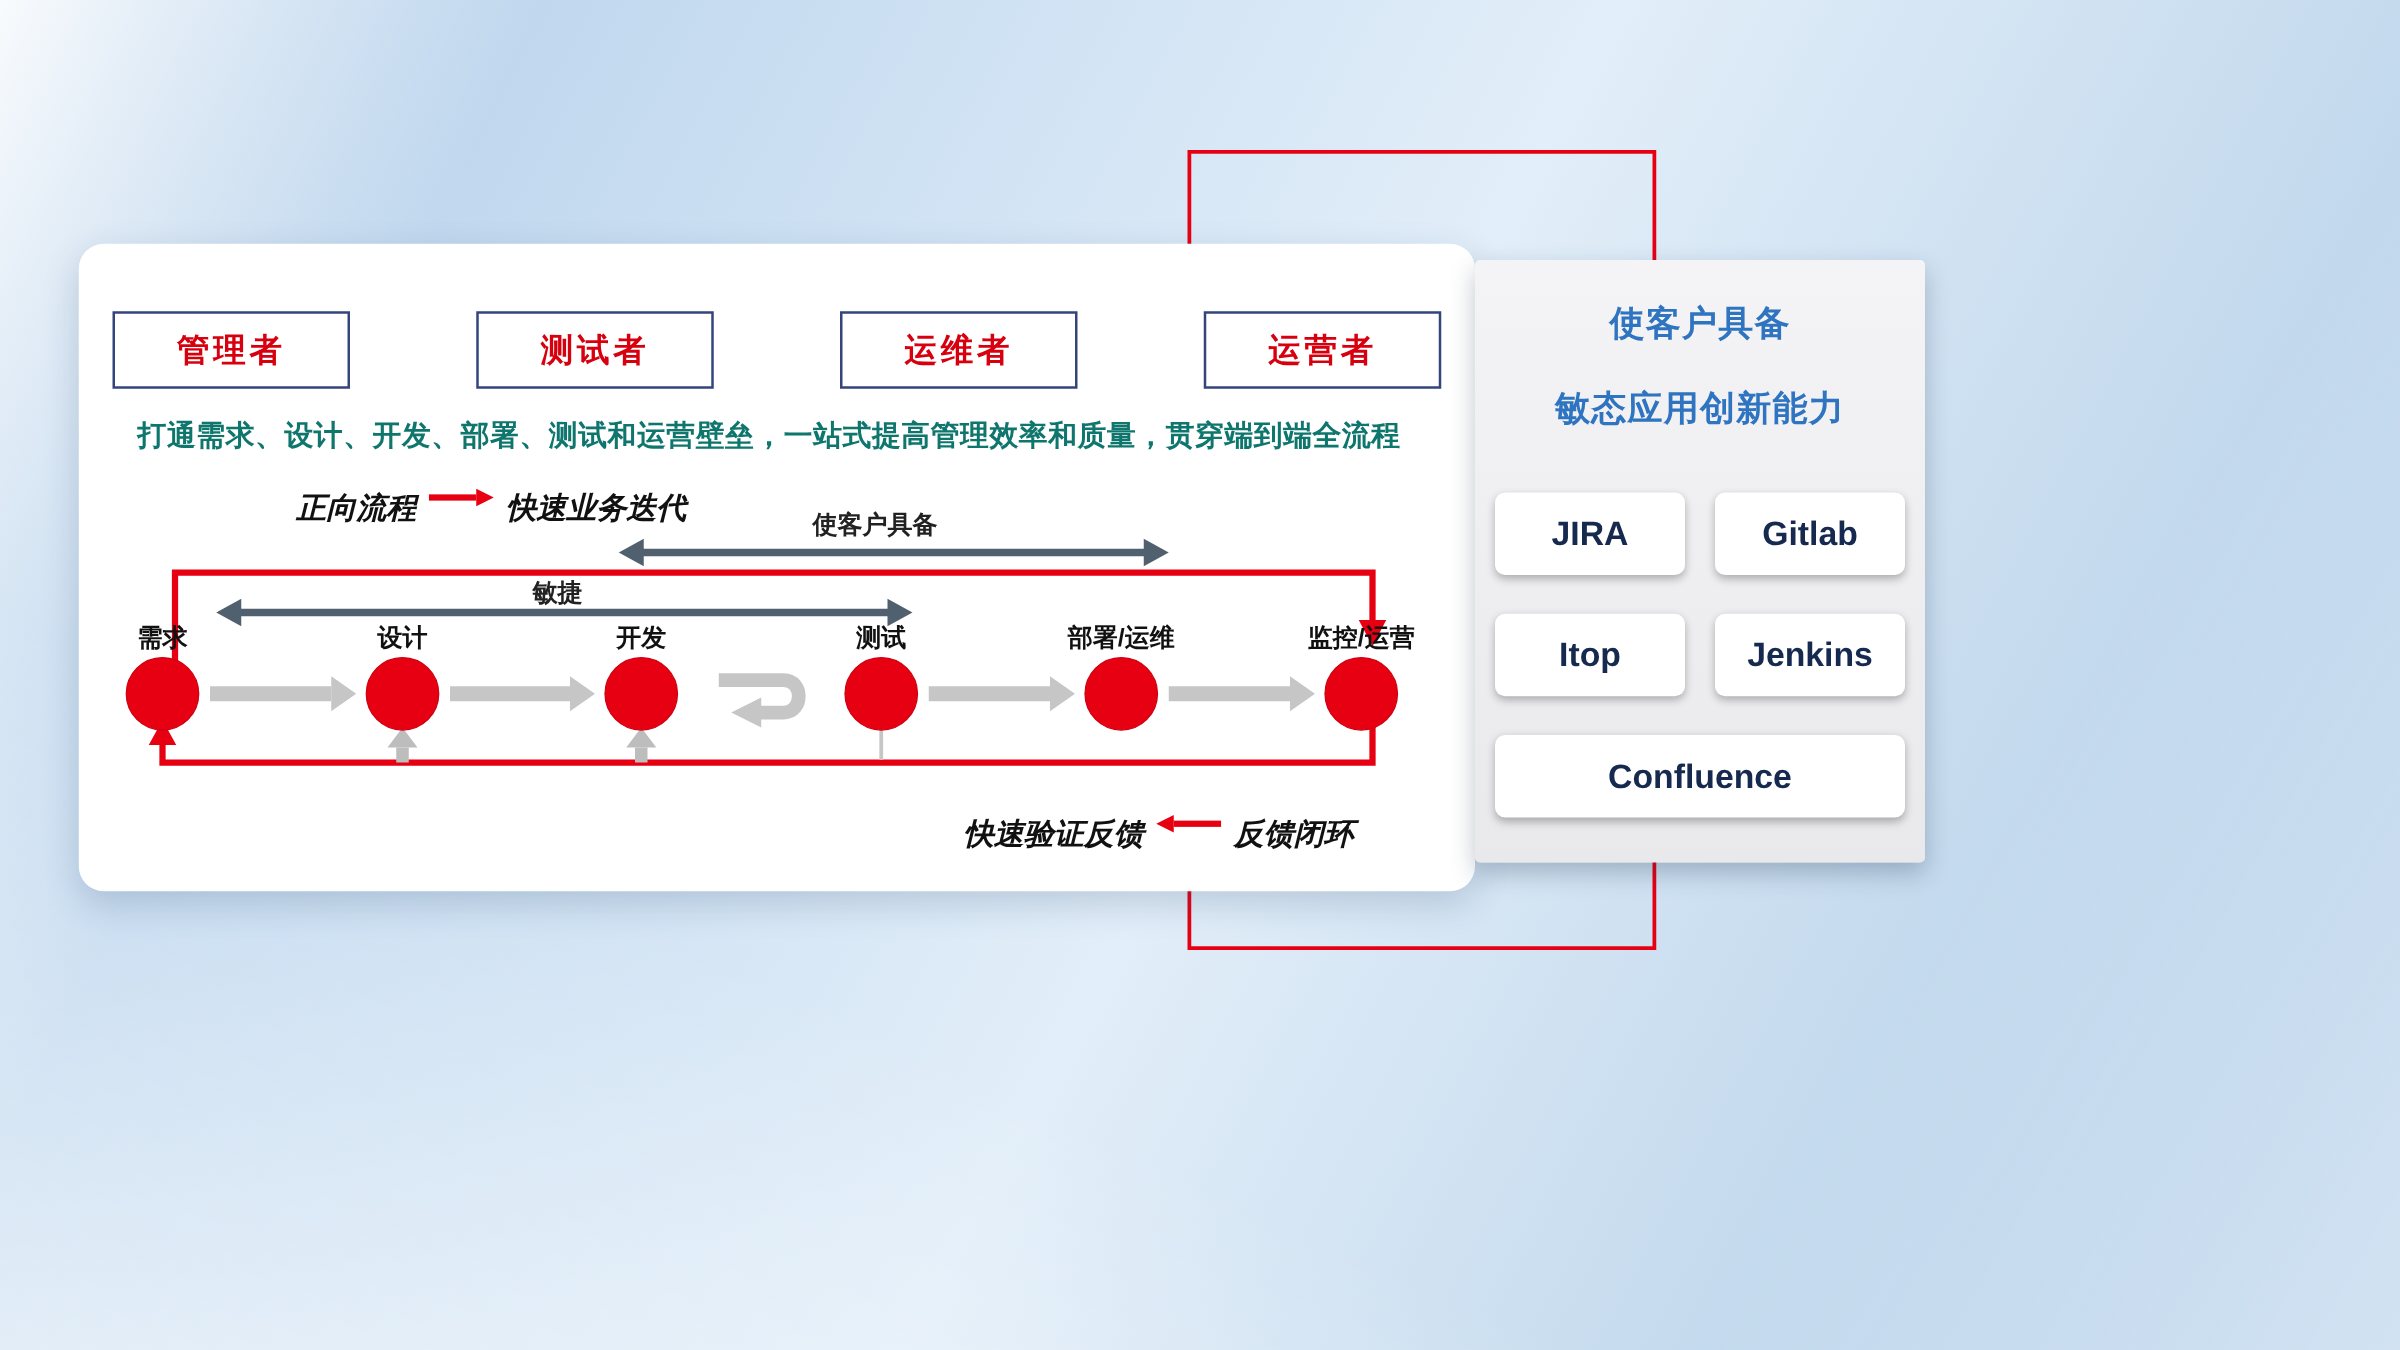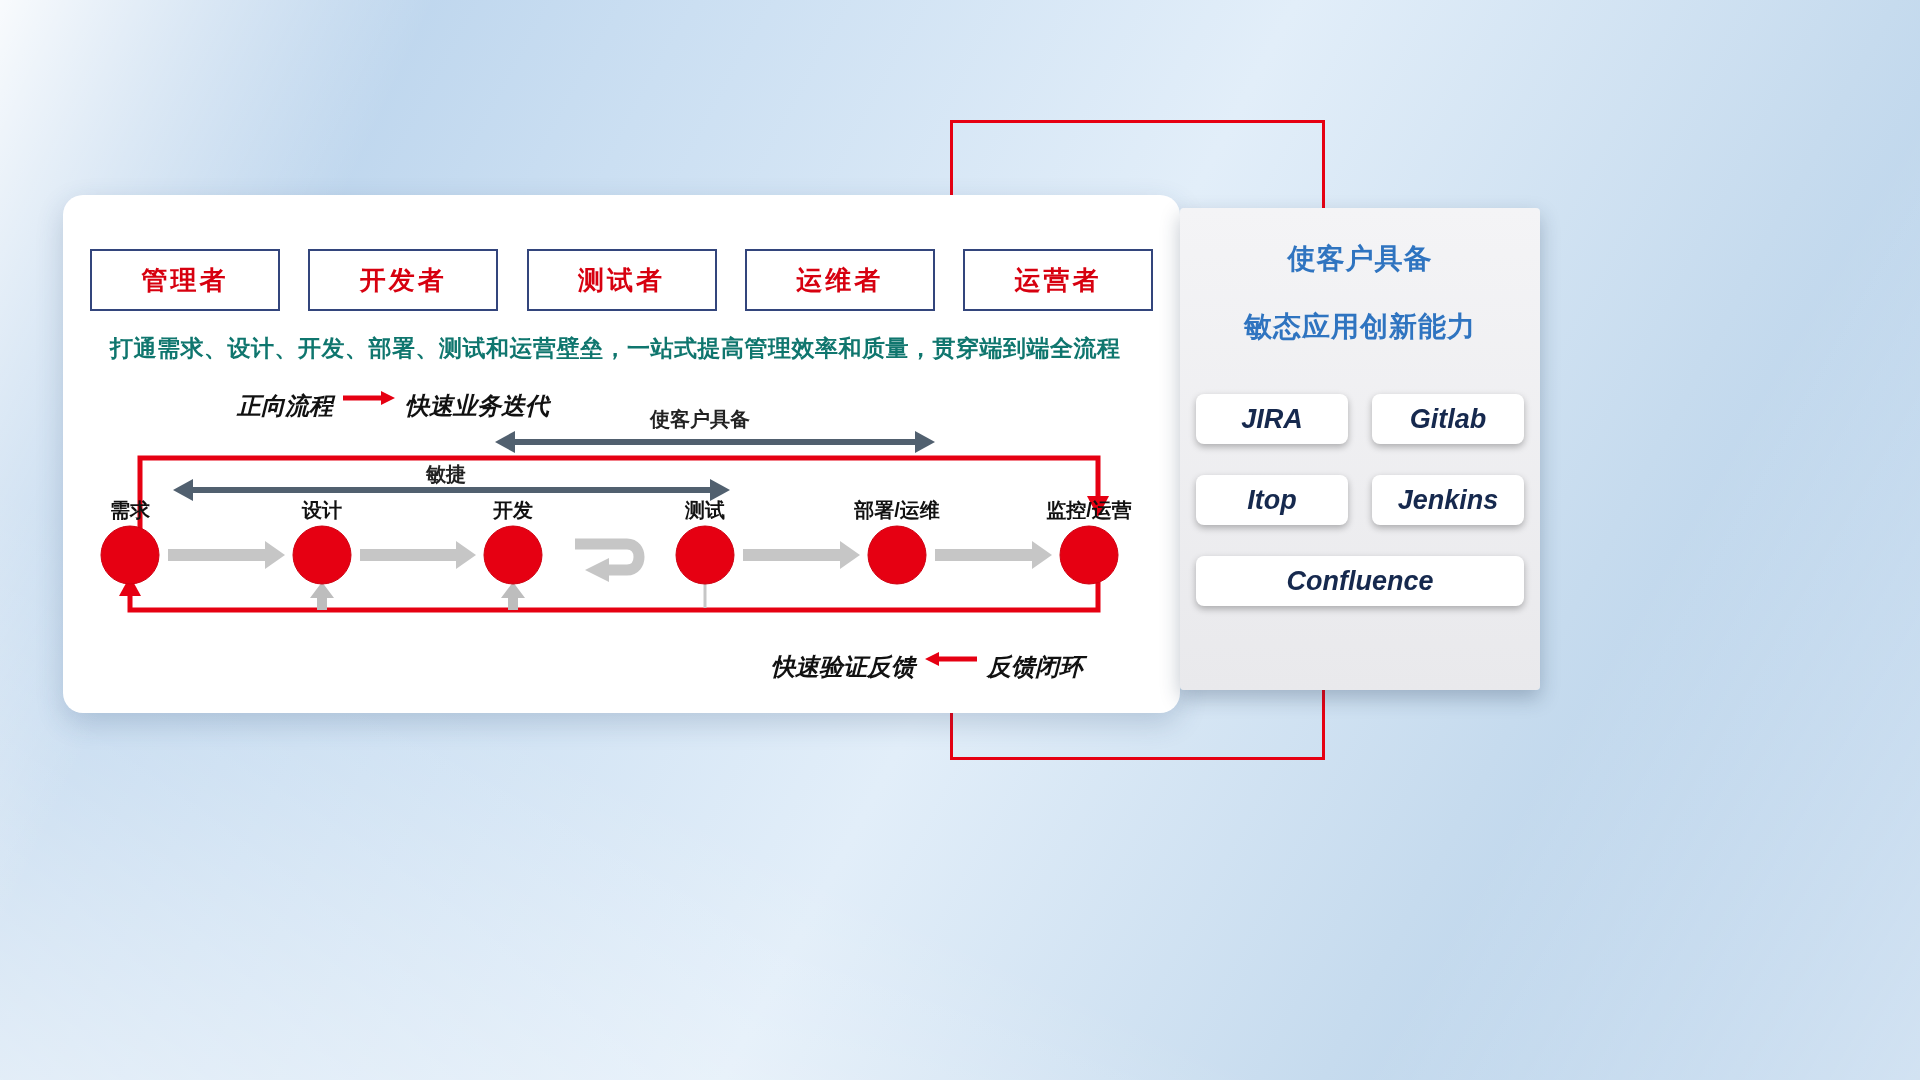--- a/index.html
+++ b/index.html
@@ -44,24 +44,24 @@
 
   .panel { position:absolute; left:1180px; top:208px; width:360px; height:482px;
     background:linear-gradient(180deg,#f4f4f6,#e9e9ec); border-radius:4px;
     box-shadow:0 8px 20px rgba(30,50,80,0.28); }
   .panel-title { position:absolute; width:100%; text-align:center;
     font-size:28px; font-weight:700; color:#2f74c0; letter-spacing:1px; white-space:nowrap; }
   .panel-title.l1 { top:32px; }
   .panel-title.l2 { top:100px; }
   .tools { position:absolute; left:16px; top:186px; width:328px;
     display:grid; grid-template-columns:1fr 1fr; column-gap:24px; row-gap:31px; }
-  .tool { height:50px; background:#fff; border-radius:8px;
+  .tool { height:66px; background:#fff; border-radius:8px;
     box-shadow:0 3px 7px rgba(0,0,0,0.28);
     display:flex; align-items:center; justify-content:center;
-    font-size:27px; font-weight:700; color:#16294e;font-style:italic; }
+    font-size:27px; font-weight:700; color:#16294e; }
   .tool-wide { grid-column:1 / span 2; }
 </style>
 </head>
 <body>
 
 <div id="stage">
   <div class="bg-streaks"></div>
 
   <div class="red-frame"></div>
 
@@ -121,21 +121,20 @@
         <circle cx="259" cy="360" r="29"></circle>
         <circle cx="450" cy="360" r="29"></circle>
         <circle cx="642" cy="360" r="29"></circle>
         <circle cx="834" cy="360" r="29"></circle>
         <circle cx="1026" cy="360" r="29"></circle>
       </g>
     </svg>
 
     <div class="roles">
       <div class="role-box">管理者</div>
-      <div class="role-box">开发者</div>
       <div class="role-box">测试者</div>
       <div class="role-box">运维者</div>
       <div class="role-box">运营者</div>
     </div>
 
     <div class="desc">打通需求、设计、开发、部署、测试和运营壁垒，一站式提高管理效率和质量，贯穿端到端全流程</div>
 
     <div class="legend legend-forward">
       <span>正向流程</span>
       <svg width="52" height="16" viewBox="0 0 52 16">

